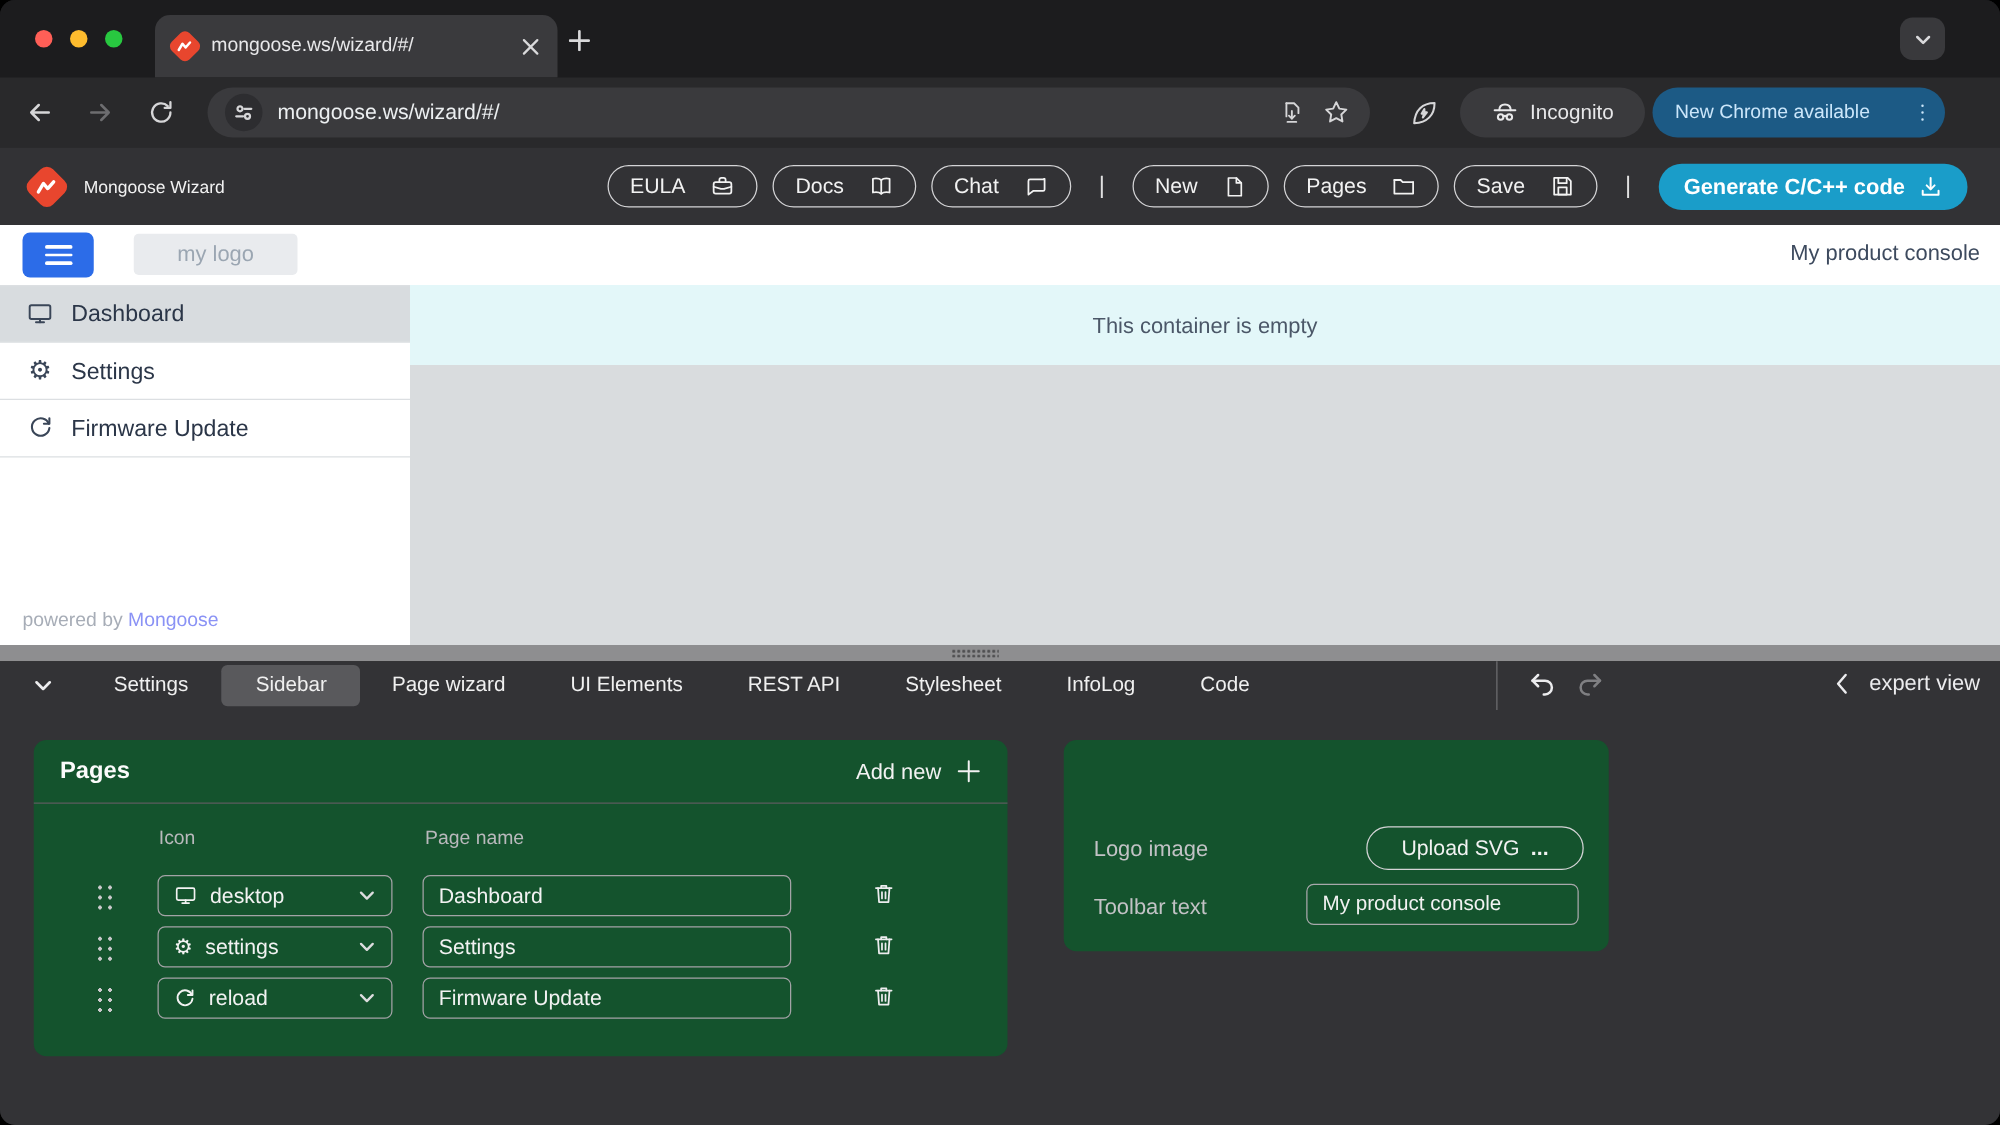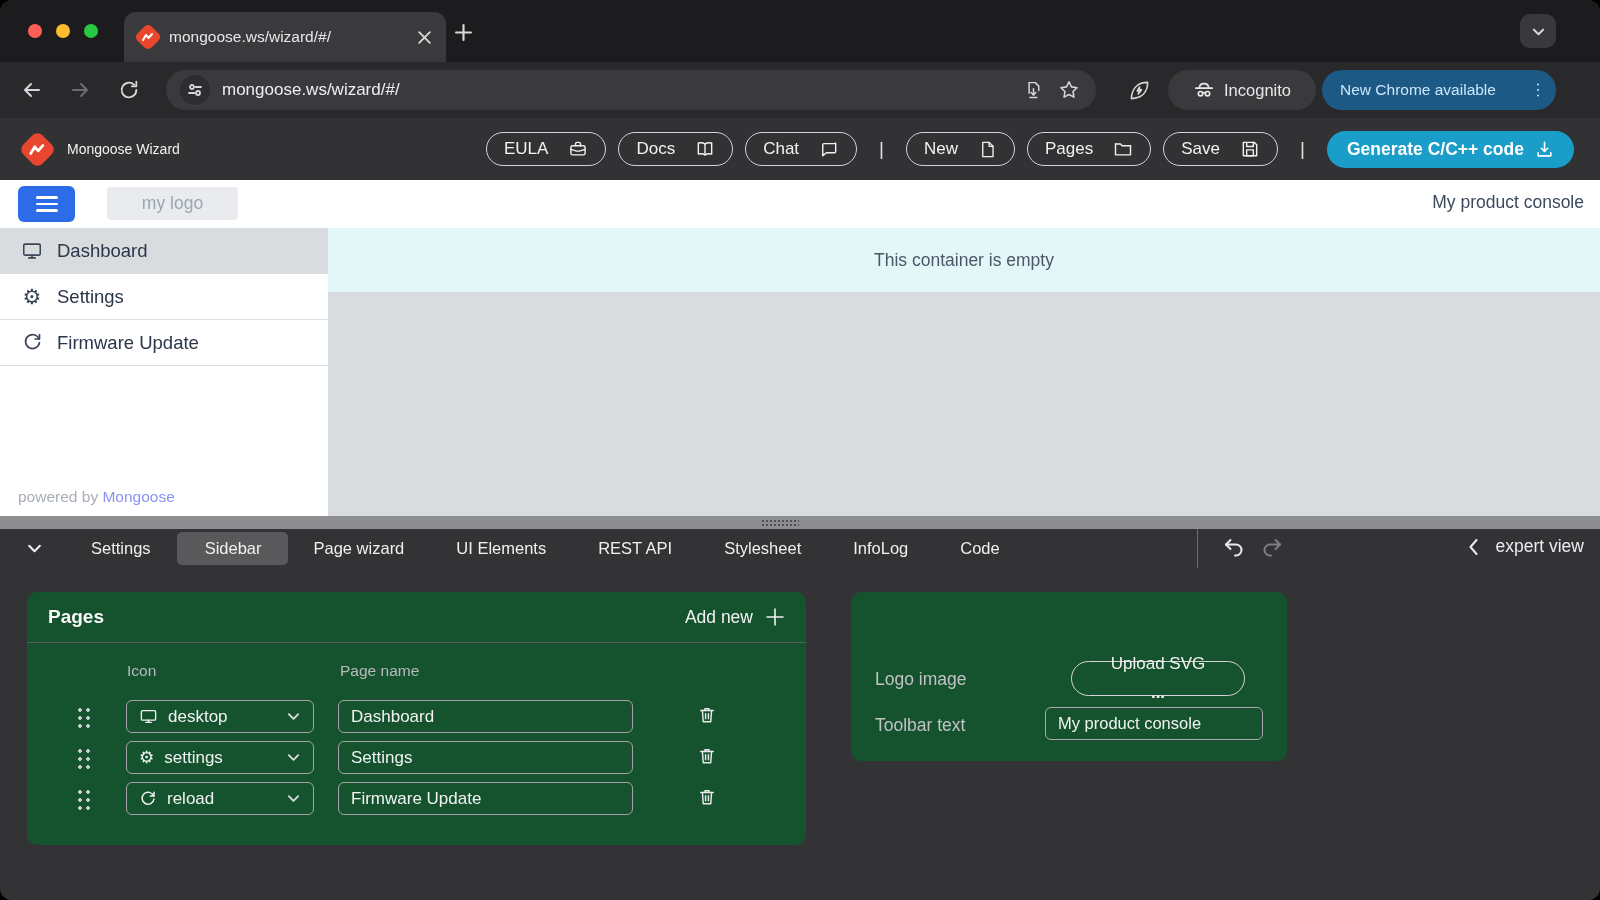--- a/index.html
+++ b/index.html
@@ -85,21 +85,21 @@
           background-image:radial-gradient(#c9c9cb 1.6px, transparent 1.7px); background-size:8px 8px; }
   .icon-select { position:absolute; left:99px; width:188px; height:33px; border:1px solid #a3a3a6; border-radius:6px; background:transparent; display:flex; align-items:center; gap:10px; padding:0 12px; color:#f2f2f2; font-size:17px; }
   .icon-select .chev { margin-left:auto; color:#dcdcde; }
   .name-input { position:absolute; left:311px; width:295px; height:33px; border:1px solid #a3a3a6; border-radius:6px; background:transparent; color:#f2f2f2; font-size:17px; padding:0 12px; font-family:"Liberation Sans", sans-serif; }
   .trash { position:absolute; left:670px; top:5px; color:#ececee; background:none; border:none; }
   .gear-glyph { font-size:17px; line-height:1; }
   .gear-glyph.big { font-size:21px; }
 
   #settings-card { left:851px; top:63px; width:436px; height:169px; }
   .set-label { position:absolute; left:24px; font-size:17.5px; color:#c2c2c5; }
-  #upload-btn { position:absolute; left:220px; top:69px; width:174px; height:35px; border:1.5px solid #d4d4d6; border-radius:18px; background:transparent; color:#f2f2f2; font-size:17px; display:flex; align-items:center; justify-content:center; gap:9px;flex-direction:column; }
+  #upload-btn { position:absolute; left:242px; top:69px; width:174px; height:35px; border:1.5px solid #d4d4d6; border-radius:18px; background:transparent; color:#f2f2f2; font-size:17px; display:flex; align-items:center; justify-content:center; gap:9px; }
   #toolbar-input { position:absolute; left:194px; top:115px; width:218px; height:33px; border:1px solid #a8a8ab; border-radius:6px; background:transparent; color:#f2f2f2; font-size:16.5px; padding:0 12px; font-family:"Liberation Sans", sans-serif; }
 </style>
 </head>
 <body>
 
 <div id="window">
 
   <div id="tabstrip">
     <span class="traffic" style="left:28px; background:#ff5f57;"></span>
     <span class="traffic" style="left:56px; background:#febc2e;"></span>

